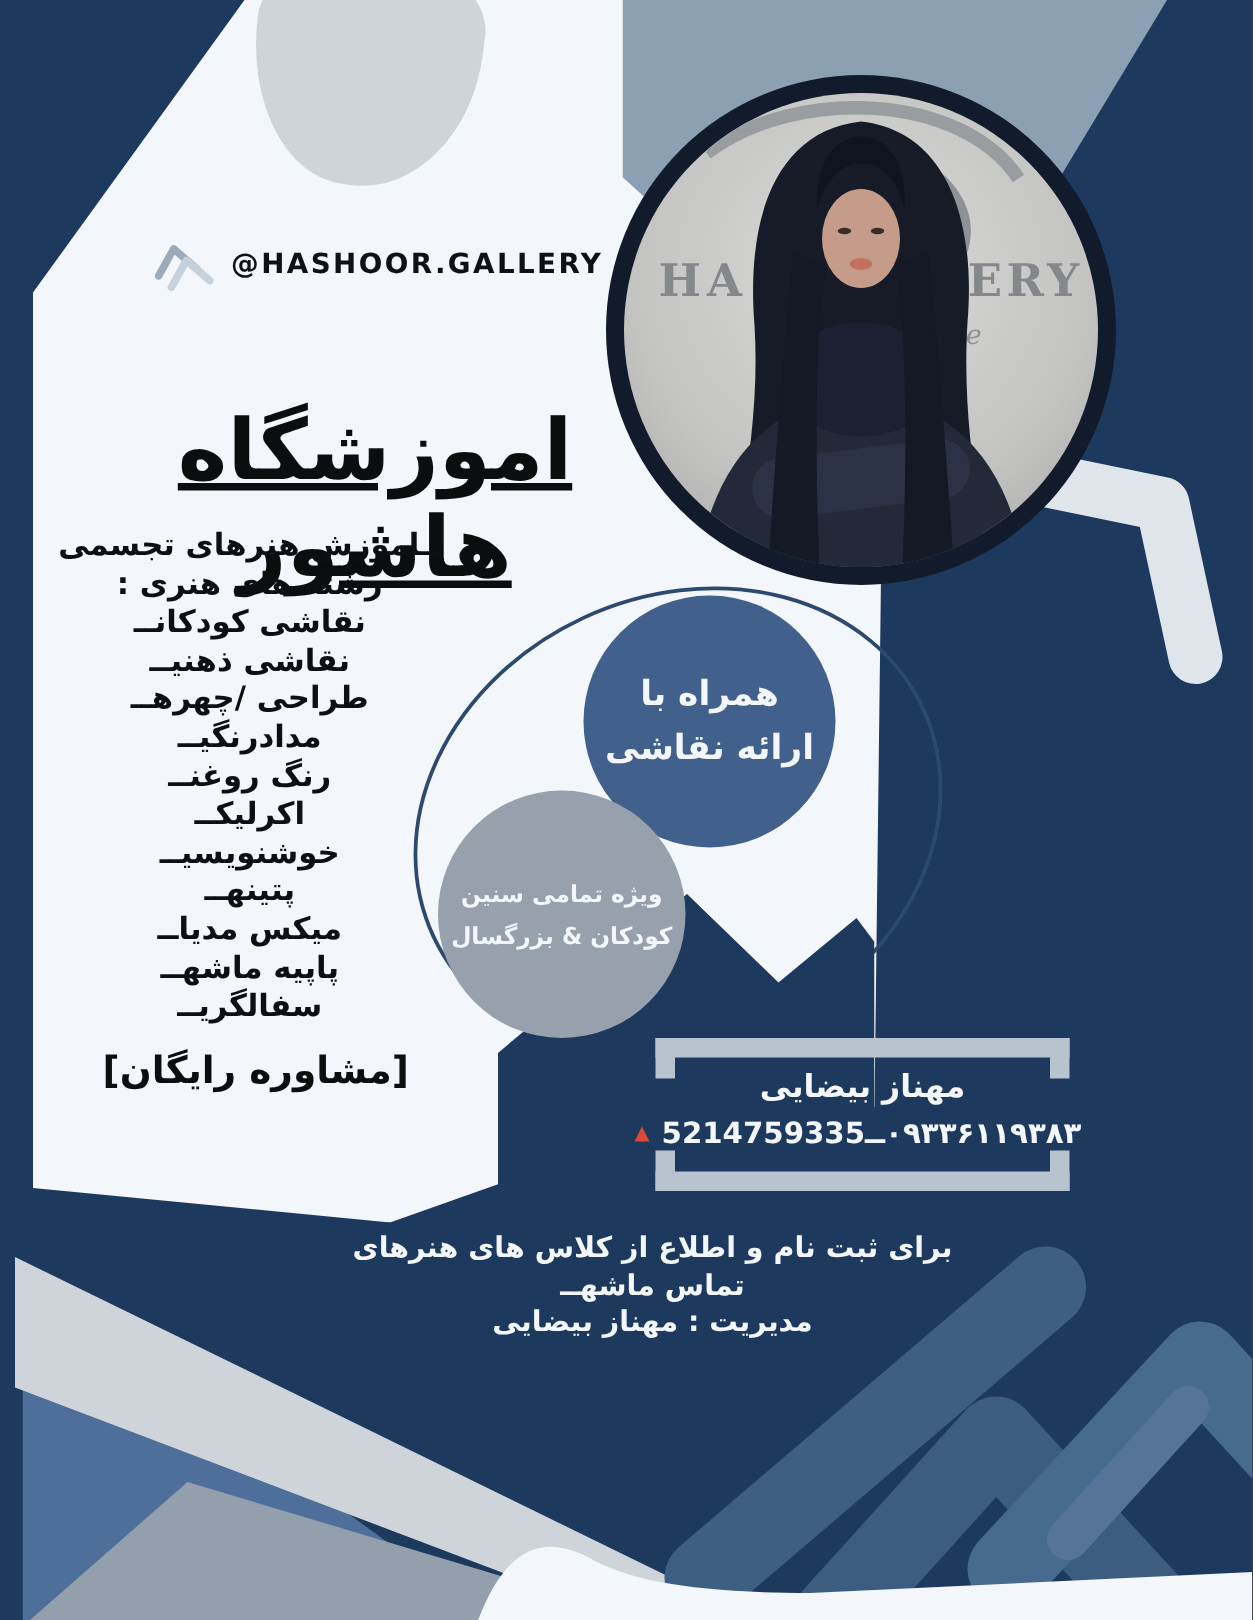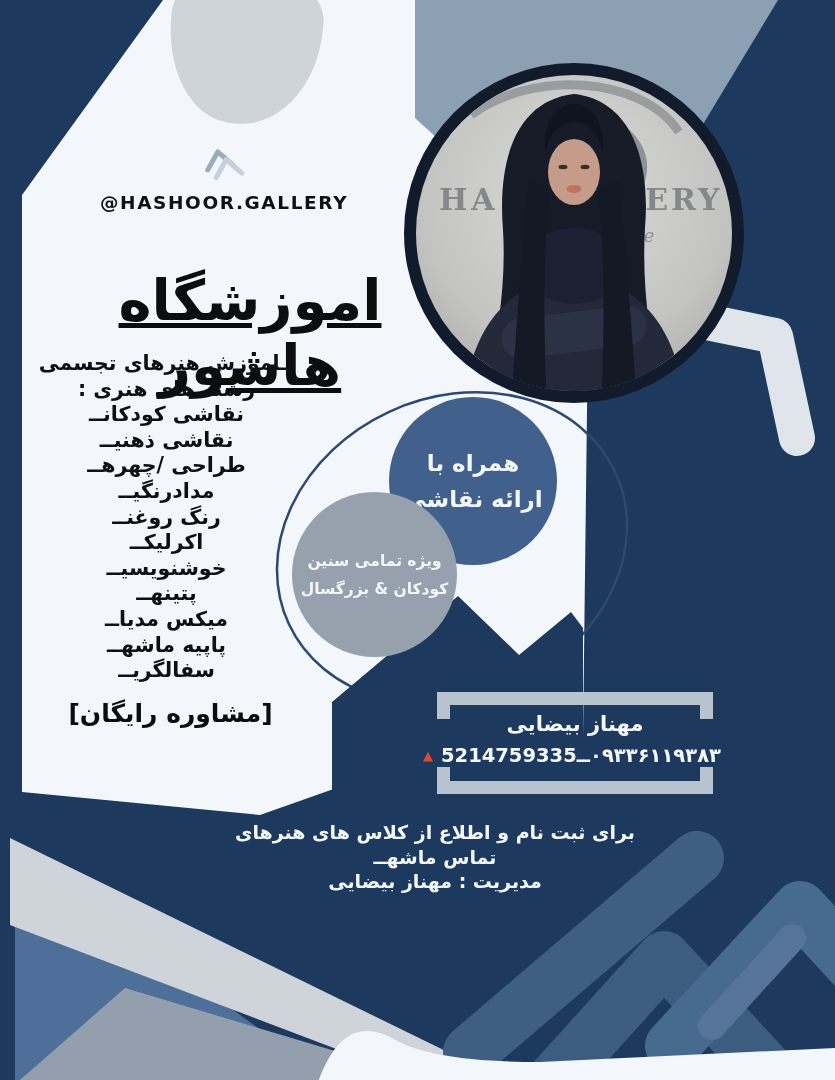--- a/index.html
+++ b/index.html
@@ -27,21 +27,21 @@
     position:absolute;inset:0;background:#8ba0b2;
     clip-path:polygon(415px 0,778px 0,603px 290px,415px 118px);
   }
   
   .mountain{
     position:absolute;inset:0;background:#1d3a5e;
     clip-path:polygon(332px 702px,458px 596px,519px 655px,571px 612px,583px 628px,583px 800px,332px 800px);
   }
 
   
-  .handle-row{position:absolute;left:100px;top:142px;display:flex;align-items:center;gap:10px;flex-direction:column;}
+  .handle-row{position:absolute;left:100px;top:156px;display:flex;align-items:center;gap:10px;}
   .handle-text{font-size:18.5px;font-weight:bold;letter-spacing:1.6px;color:#101114;}
 
   .title{
     position:absolute;left:20px;top:268px;width:460px;text-align:center;
     font-size:56px;font-weight:bold;color:#0c0d0f;direction:rtl;text-decoration:underline;
   }
 
   .program{
     position:absolute;left:24px;top:351px;width:285px;text-align:center;
     direction:rtl;font-size:20.5px;font-weight:bold;color:#0e0f12;line-height:25.6px;
@@ -50,21 +50,21 @@
     position:absolute;left:28px;top:699px;width:285px;text-align:center;
     direction:rtl;font-size:25px;font-weight:bold;color:#0c0d0f;
   }
 
   .badge{
     position:absolute;border-radius:50%;color:#f3f6fa;text-align:center;
     display:flex;flex-direction:column;justify-content:center;align-items:center;
     direction:rtl;font-weight:bold;
   }
   .badge-cert{left:389px;top:397px;width:168px;height:168px;background:#41618c;font-size:23px;line-height:36px;}
-  .badge-ages{left:292px;top:492px;width:165px;height:165px;background:#97a1ae;font-size:15.5px;line-height:28px;}
+  .badge-ages{left:292px;top:527px;width:165px;height:165px;background:#97a1ae;font-size:15.5px;line-height:28px;}
 
   
   .bar{position:absolute;left:437px;width:276px;height:13px;background:#b7c3cf;}
   .bar-top{top:692px;}
   .bar-bottom{top:781px;}
   .bar::before,.bar::after{content:"";position:absolute;width:13px;height:27px;background:#b7c3cf;}
   .bar-top::before{left:0;top:0;} .bar-top::after{right:0;top:0;}
   .bar-bottom::before{left:0;bottom:0;} .bar-bottom::after{right:0;bottom:0;}
 
   .contact-name{
@@ -99,21 +99,21 @@
   <div class="blob-top"></div>
   <div class="slate-tri"></div>
 
   <svg class="layer" width="835" height="1080" viewBox="0 0 835 1080">
     <ellipse cx="452" cy="548" rx="180" ry="150" transform="rotate(-25 452 548)" fill="none" stroke="#2c4a70" stroke-width="2.5"></ellipse>
     <polyline points="697,320 775,336 797,438" fill="none" stroke="#dfe5eb" stroke-width="36" stroke-linecap="round" stroke-linejoin="round"></polyline>
   </svg>
 
   <div class="mountain"></div>
 
-  <div class="abs" style="left:401px;top:60px;width:346px;height:346px;">
+  <div class="abs" style="left:401px;top:47px;width:346px;height:346px;">
     <svg width="346" height="346" viewBox="0 0 346 346">
       <defs>
         <radialGradient id="wallg" cx="50%" cy="38%" r="75%">
           <stop offset="0%" stop-color="#dadbd9"></stop>
           <stop offset="65%" stop-color="#c3c4c2"></stop>
           <stop offset="100%" stop-color="#a7a8a6"></stop>
         </radialGradient>
         <clipPath id="pclip">
             <circle cx="173" cy="173" r="158"></circle>
           </clipPath>

